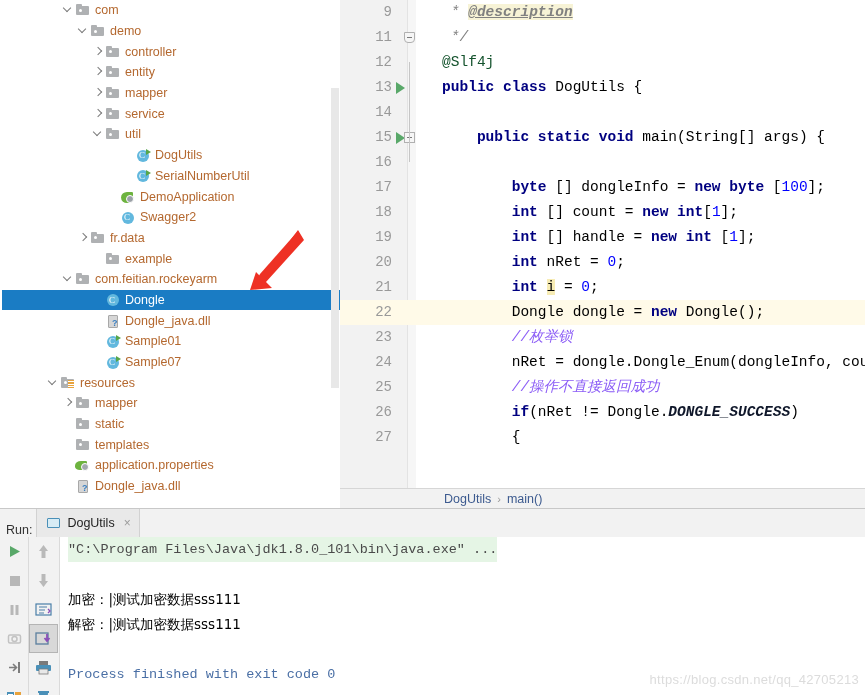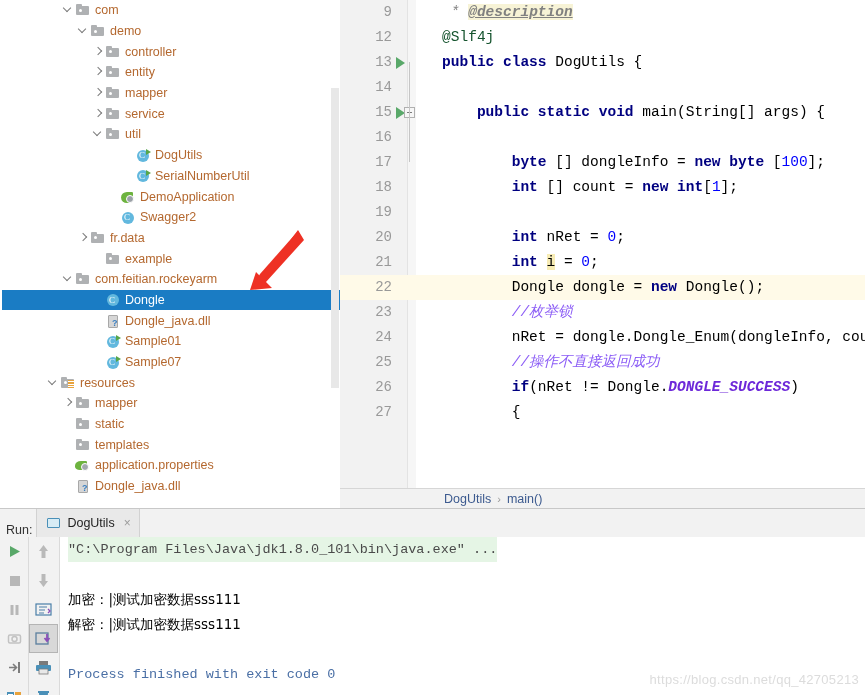--- a/index.html
+++ b/index.html
@@ -283,21 +283,21 @@
   }
 
   
   .kw  { color: #000080; font-weight: bold; }
   .cm  { color: #8b5cf6; font-style: italic; }
   .jd  { color: #808080; font-style: italic; }
   .tag { color: #808080; font-weight: bold; font-style: italic;
          background: #f7f3d6; text-decoration: underline; }
   .ann { color: #14532d; }
   .num { color: #0000ff; }
-  .cnst{ color: #6d28d9; font-weight: bold; font-style: italic; }
+  .cnst{ color: #0f172a; font-weight: bold; font-style: italic; }
   .hl  { background: #f7ecb5; }
   .plain { color: #000000; }
 
   
   .breadcrumb {
     position: absolute;
     left: 0; bottom: 0;
     width: 525px; height: 20px;
     background: #f2f2f2;
     border-top: 1px solid #d6d6d6;
@@ -617,28 +617,29 @@
     <svg class="red-arrow" viewBox="0 0 60 70">
       <polygon points="50,2 56,12 18,54 24,60 2,62 8,44 14,50" fill="#ee3124"></polygon>
       <polygon points="50,3 54,11 16,52 4,61 12,46" fill="#ee3124"></polygon>
     </svg>
 
     <div class="editor">
       <div class="gutter"></div>
       <div class="gutter-fold"></div>
       <div class="code-lines" id="code-lines">
           <div class="code-line"><span class="ln">9</span><span class="code-text"><span class="jd">    * </span><span class="tag">@description</span></span></div>
+          <div class="code-line"><span class="ln">11</span><span class="fold-box tail"></span><span class="code-text"><span class="jd">    */</span></span></div>
           <div class="code-line"><span class="ln">12</span><span class="code-text"><span class="ann">   @Slf4j</span></span></div>
           <div class="code-line"><span class="ln">13</span><span class="run-marker"></span><span class="code-text"><span class="plain">   </span><span class="kw">public class </span><span class="plain">DogUtils {</span></span></div>
           <div class="code-line"><span class="ln">14</span><span class="code-text"><span class="plain"></span></span></div>
           <div class="code-line"><span class="ln">15</span><span class="run-marker"></span><span class="fold-box"></span><span class="code-text"><span class="plain">       </span><span class="kw">public static void </span><span class="plain">main(String[] args) {</span></span></div>
           <div class="code-line"><span class="ln">16</span><span class="code-text"><span class="plain"></span></span></div>
           <div class="code-line"><span class="ln">17</span><span class="code-text"><span class="plain">           </span><span class="kw">byte</span><span class="plain"> [] dongleInfo = </span><span class="kw">new byte</span><span class="plain"> [</span><span class="num">100</span><span class="plain">];</span></span></div>
           <div class="code-line"><span class="ln">18</span><span class="code-text"><span class="plain">           </span><span class="kw">int</span><span class="plain"> [] count = </span><span class="kw">new int</span><span class="plain">[</span><span class="num">1</span><span class="plain">];</span></span></div>
-          <div class="code-line"><span class="ln">19</span></div>
+          <div class="code-line"><span class="ln">19</span><span class="code-text"><span class="plain">           </span><span class="kw">int</span><span class="plain"> [] handle = </span><span class="kw">new int</span><span class="plain"> [</span><span class="num">1</span><span class="plain">];</span></span></div>
           <div class="code-line"><span class="ln">20</span><span class="code-text"><span class="plain">           </span><span class="kw">int</span><span class="plain"> nRet = </span><span class="num">0</span><span class="plain">;</span></span></div>
           <div class="code-line"><span class="ln">21</span><span class="code-text"><span class="plain">           </span><span class="kw">int</span><span class="plain"> </span><span class="hl">i</span><span class="plain"> = </span><span class="num">0</span><span class="plain">;</span></span></div>
           <div class="code-line current"><span class="ln">22</span><span class="code-text"><span class="plain">           Dongle dongle = </span><span class="kw">new </span><span class="plain">Dongle();</span></span></div>
           <div class="code-line"><span class="ln">23</span><span class="code-text"><span class="cm">           //枚举锁</span></span></div>
           <div class="code-line"><span class="ln">24</span><span class="code-text"><span class="plain">           nRet = dongle.Dongle_Enum(dongleInfo, count);</span></span></div>
           <div class="code-line"><span class="ln">25</span><span class="code-text"><span class="cm">           //操作不直接返回成功</span></span></div>
           <div class="code-line"><span class="ln">26</span><span class="code-text"><span class="plain">           </span><span class="kw">if</span><span class="plain">(nRet != Dongle.</span><span class="cnst">DONGLE_SUCCESS</span><span class="plain">)</span></span></div>
           <div class="code-line"><span class="ln">27</span><span class="code-text"><span class="plain">           {</span></span></div>
           <div class="fold-line" style="top: 62px; height: 100px;"></div>
         </div>

